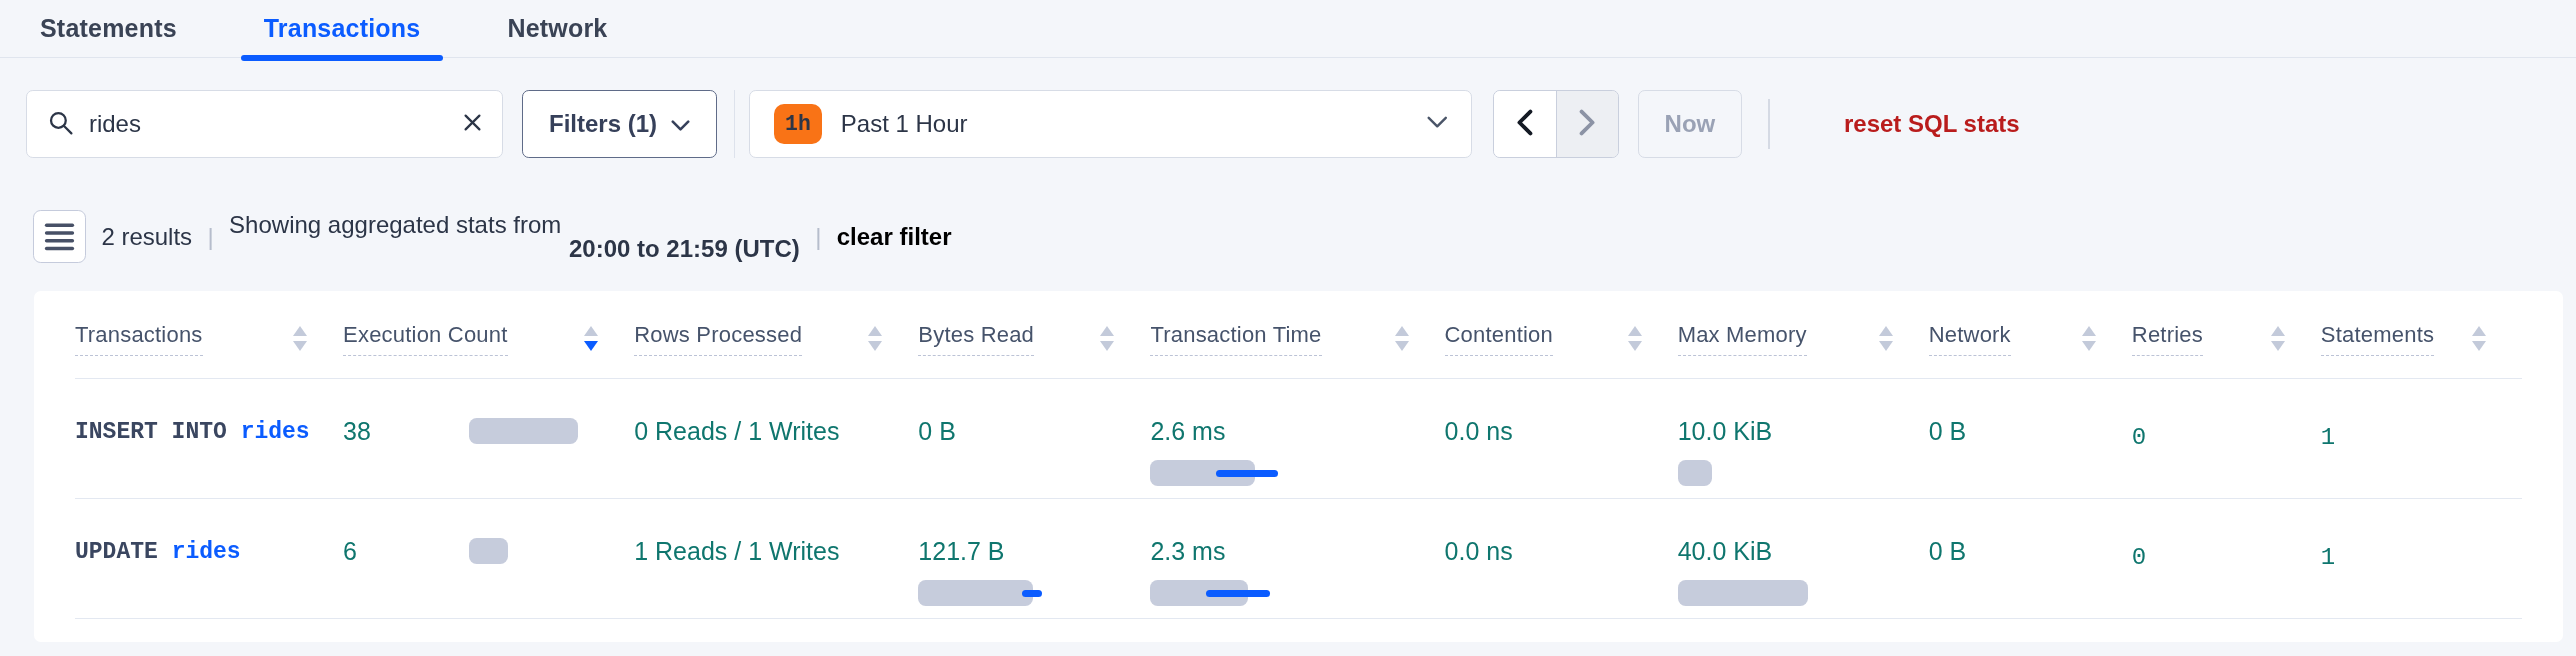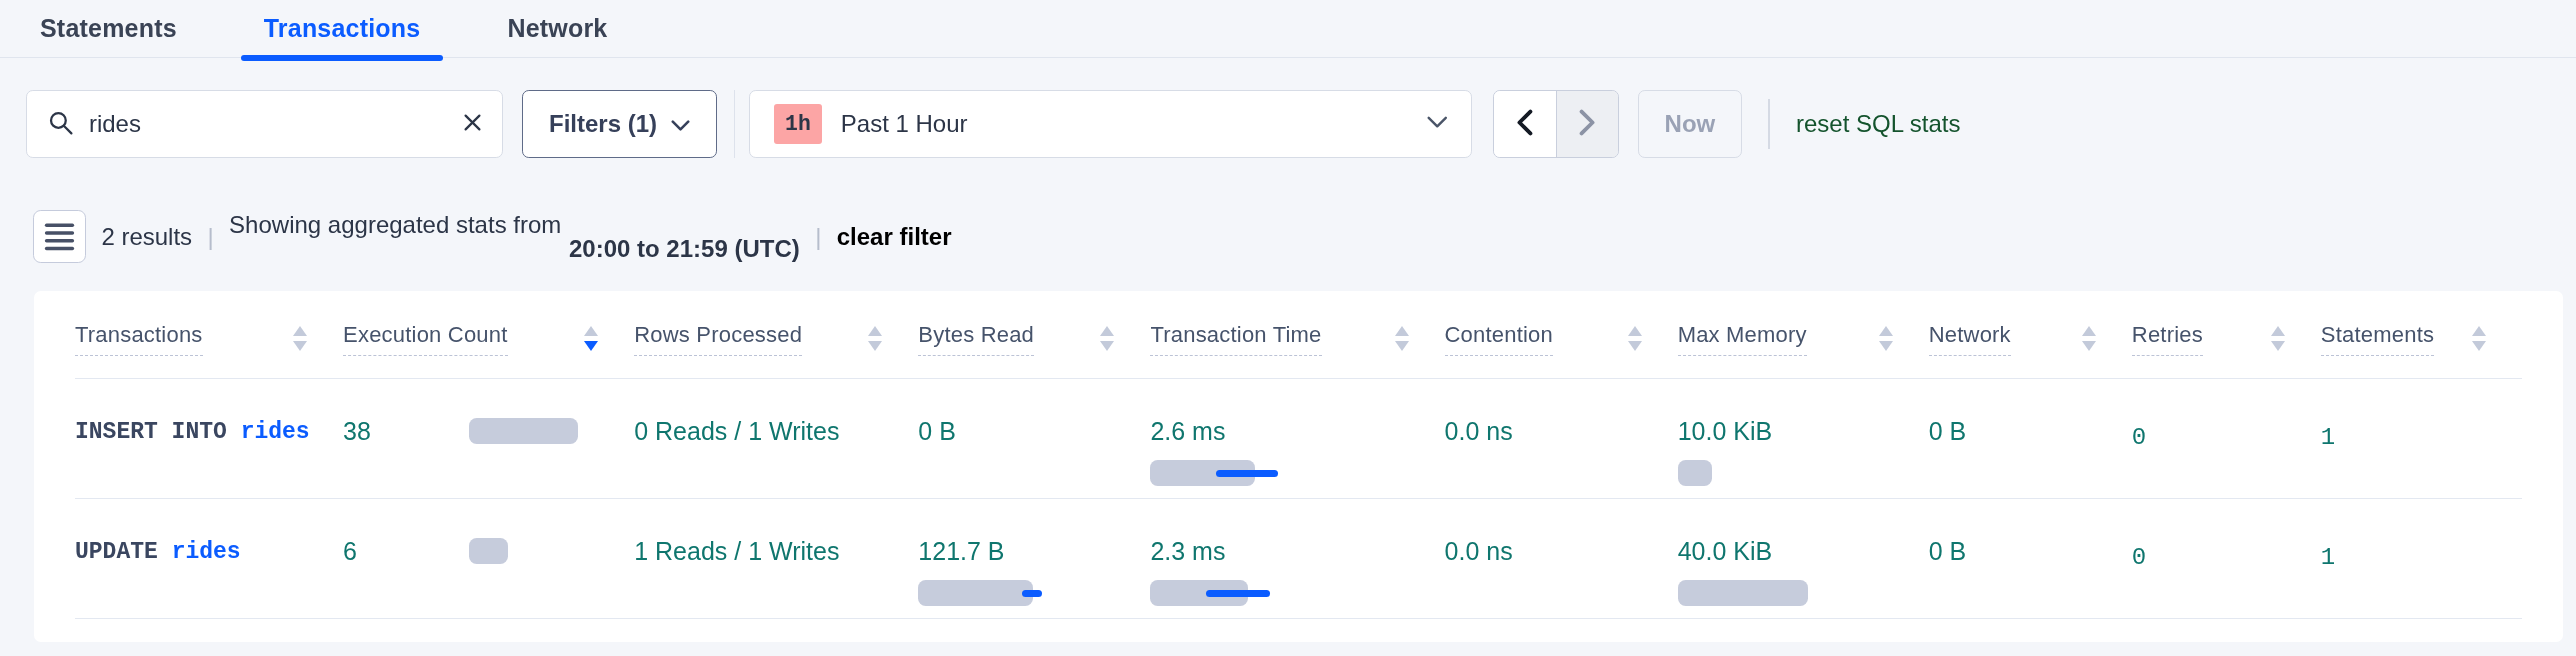--- a/index.html
+++ b/index.html
@@ -52,38 +52,38 @@
     font-family: "Liberation Sans", sans-serif;
   }
   .v-div  { width: 1.7px; height: 68px; background: #dde2ec; margin: 0 13.7px 0 17px; }
   .v-div2 { width: 1.7px; height: 50px; background: #d5dae4; margin: 0 26px; }
   .time-picker {
     width: 723px; height: 68px; background: #fff;
     border: 1.7px solid #d7dce6; border-radius: 6.8px; cursor: pointer;
     display: flex; align-items: center; padding: 0 24px; gap: 19px;
   }
   .time-badge {
-    background: #fca5a5; border-radius: 3px; padding: 7.7px 11px;
+    background: #f97316; border-radius: 10px; padding: 7.7px 11px;
     font-size: 21.4px; font-weight: 700; color: #2c3547;
   }
   .time-label { flex: 1; font-size: 24px; color: #2c3547; }
   .nav-group {
     margin-left: 20.5px; display: flex; height: 68px;
     border: 1.7px solid #c9cfdd; border-radius: 6.8px; overflow: hidden;
   }
   .nav-btn { width: 62px; display: flex; align-items: center; justify-content: center; border: none; cursor: pointer; }
   .nav-prev { background: #fff; }
   .nav-next { background: #edeff3; border-left: 1.7px solid #c9cfdd; cursor: default; }
   .now-btn {
     margin-left: 19px; height: 68px; padding: 0 26px;
     border: 1.7px solid #d7dce6; border-radius: 6.8px; background: transparent;
     font-size: 24px; font-weight: 600; color: #9aa2b5; cursor: default;
     font-family: "Liberation Sans", sans-serif;
   }
-  .reset-link { font-size: 24px; font-weight: 400; color: #14532d; cursor: pointer; text-decoration: none; }
+  .reset-link { font-size: 24px; font-weight: 700; color: #b91c1c; cursor: pointer; text-decoration: none; margin-left: 48px; }
 
   
   .results-bar {
     position: absolute; top: 210px; left: 33px; height: 53px;
     display: flex; align-items: center; gap: 15.4px; font-size: 24px;
   }
   .columns-btn {
     width: 53px; height: 53px; background: #fff;
     border: 1.7px solid #c5cbdc; border-radius: 7.7px; cursor: pointer;
     display: flex; align-items: center; justify-content: center;

